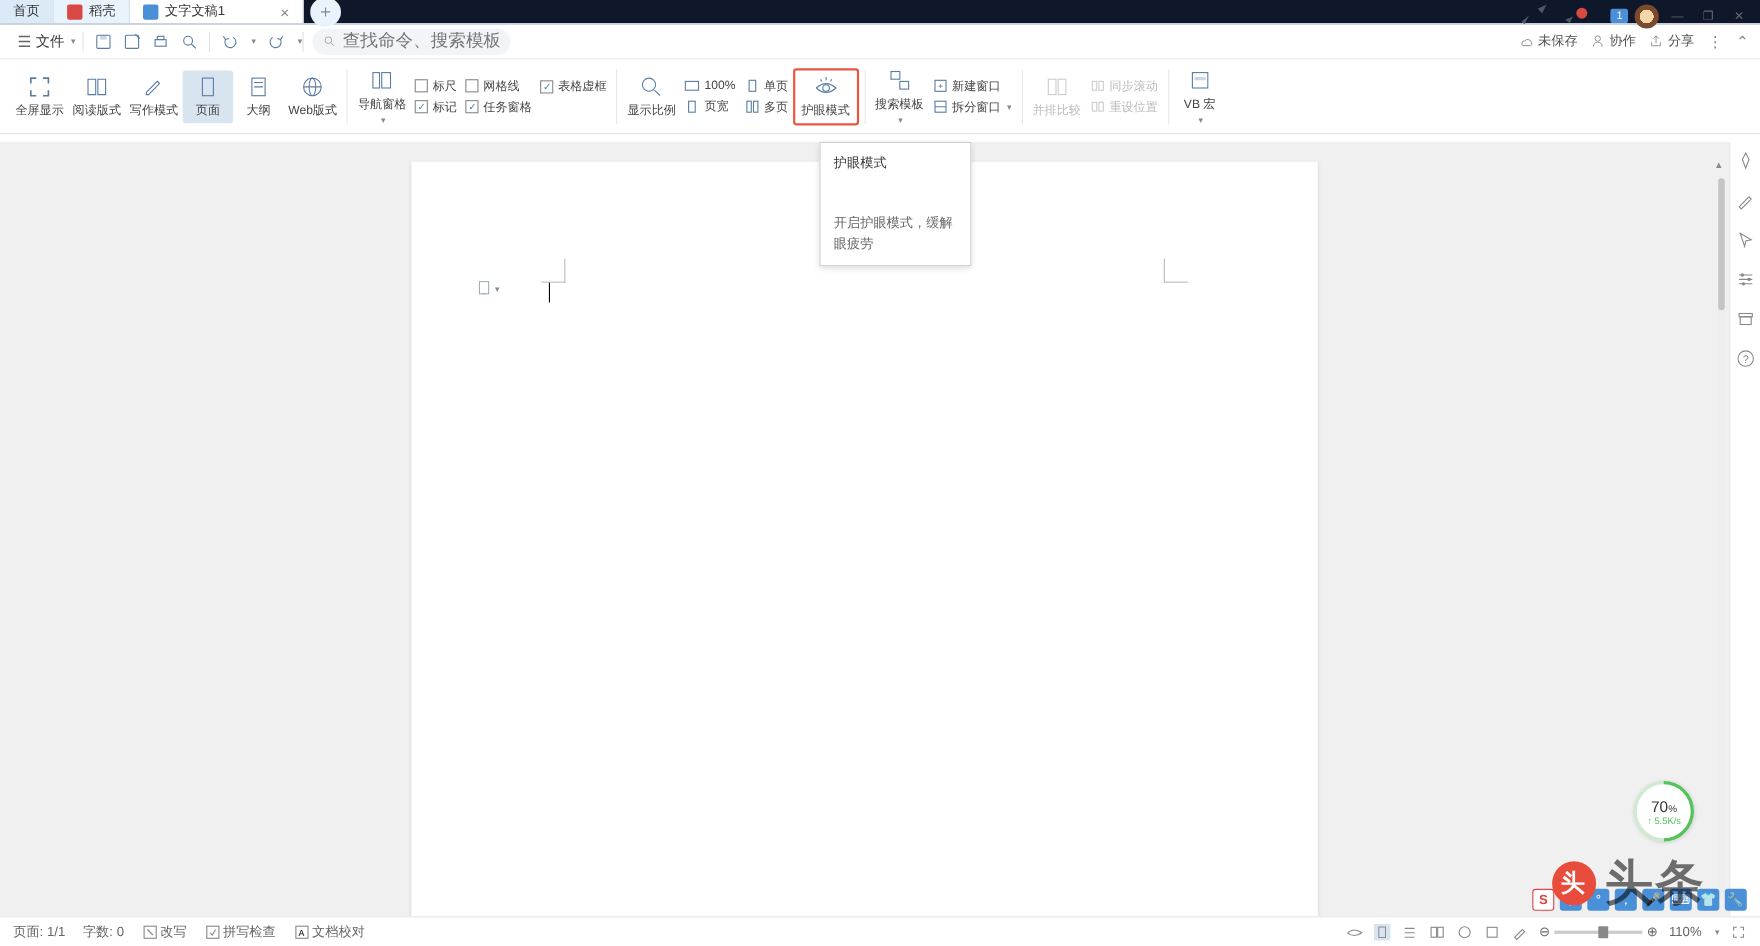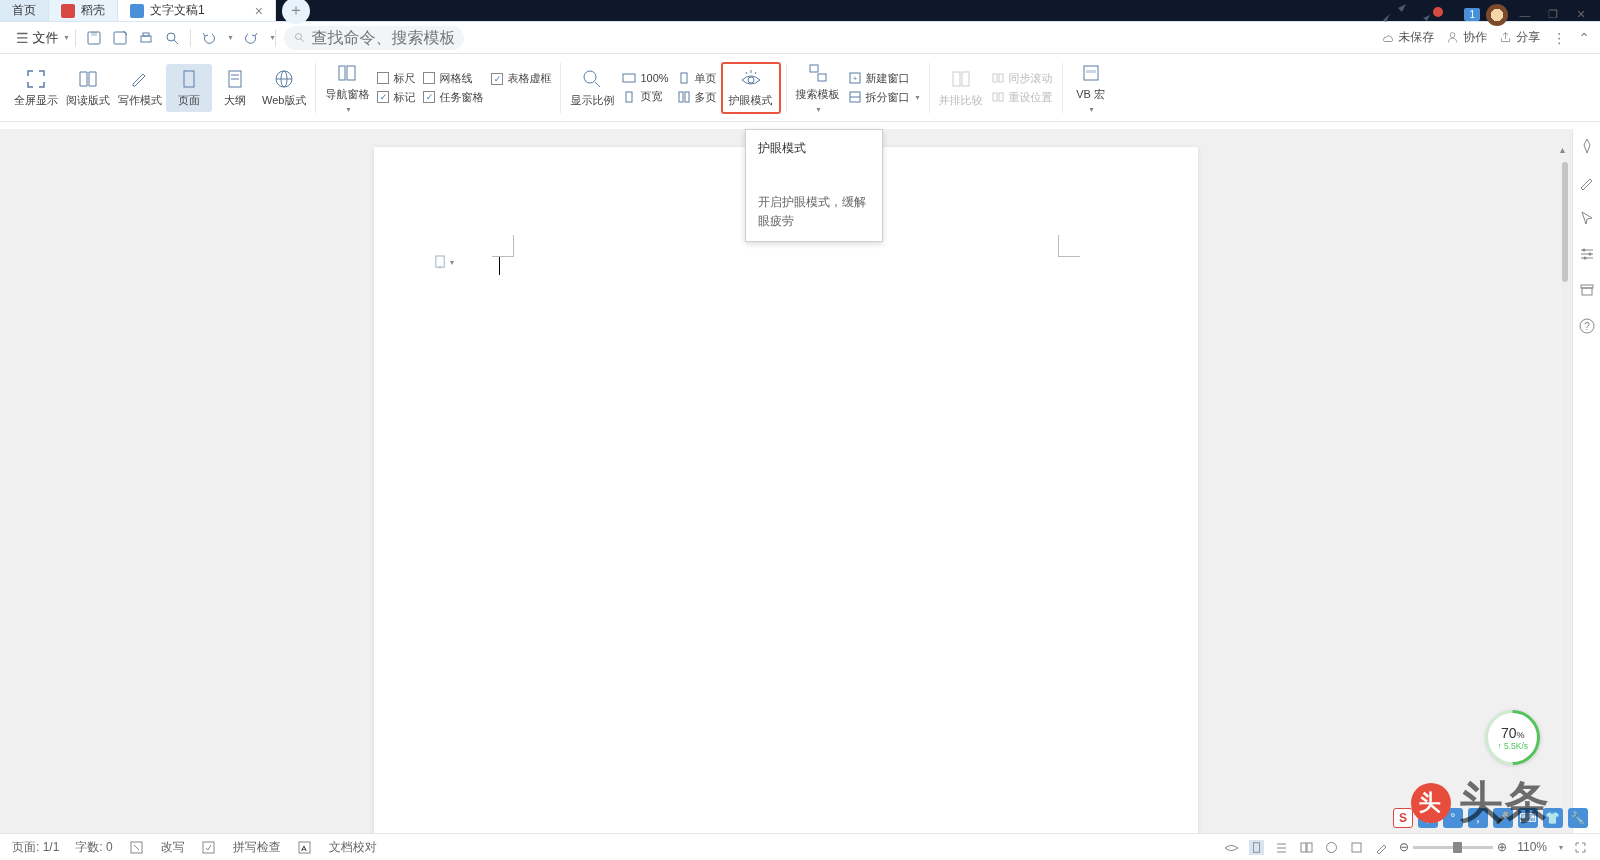--- a/index.html
+++ b/index.html
@@ -85,21 +85,21 @@
 .progress-ring { position: absolute; right: 60px; bottom: 95px; width: 55px; height: 55px; border-radius: 50%; background: #fff; box-shadow: 0 1px 4px rgba(0,0,0,0.15); display: flex; flex-direction: column; align-items: center; justify-content: center; border: 3px solid #52c45a; border-top-color: #d0ead2; border-left-color:#d0ead2; transform:rotate(-45deg);}
 .progress-ring .inner { transform:rotate(45deg); text-align:center;}
 .progress-ring .pct { font-size: 14px; color: #333; }
 .progress-ring .pct small{ font-size:9px;}
 .progress-ring .spd { font-size: 8.5px; color: #52c45a; }
 
 
 .statusbar { position: absolute; bottom: 0; left: 0; right: 0; height: 27px; background: #fff; border-top: 1px solid #e5e5e5; display: flex; align-items: center; padding: 0 12px; font-size: 12px; color: #666; gap: 16px; }
 .statusbar .right { margin-left: auto; display: flex; align-items: center; gap: 10px; }
 .sb-icon { width: 15px; height: 15px; color:#888;}
-.sb-item { display:flex; align-items:center; gap:17px;}
+.sb-item { display:flex; align-items:center; gap:2px;}
 .zoom-slider { display:flex; align-items:center; gap:4px;}
 .zslider { width: 80px; height: 3px; background: #ccc; position: relative; }
 .zslider .knob { position: absolute; top: -4px; left: 40px; width: 9px; height: 11px; background: #888; border-radius:1px;}
 
 
 .tray { position: absolute; bottom: 32px; right: 12px; display: flex; align-items: center; gap: 5px; }
 .tray .t-item { width: 20px; height: 20px; border-radius: 3px; display:flex; align-items:center; justify-content:center; font-size:12px; color:#fff;}
 
 
 .watermark { position: absolute; bottom: 28px; right: 35px; font-size: 44px; font-weight: bold; color: rgba(0,0,0,0.55); letter-spacing:2px; font-style:italic; pointer-events:none; display:flex; align-items:center; white-space:nowrap;}

